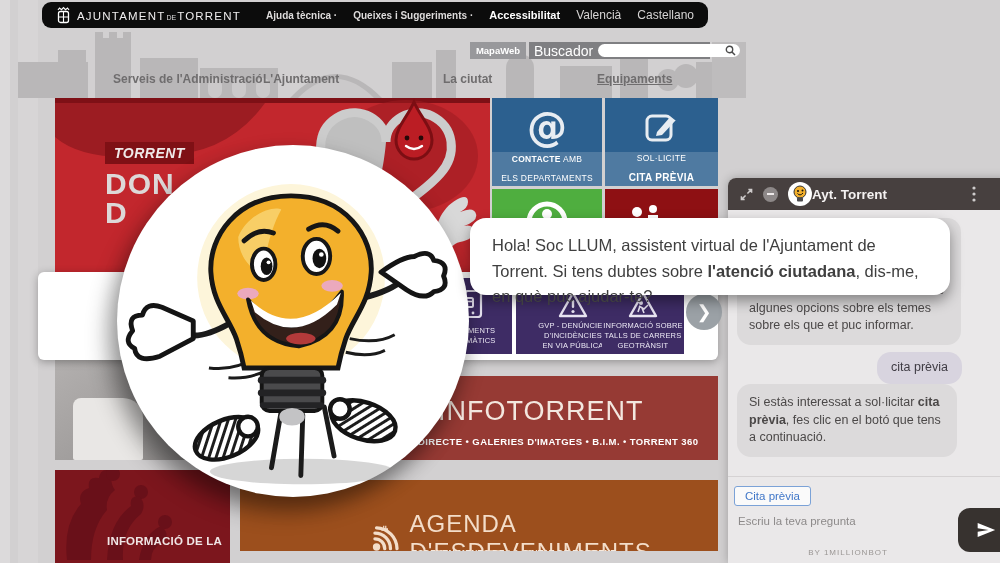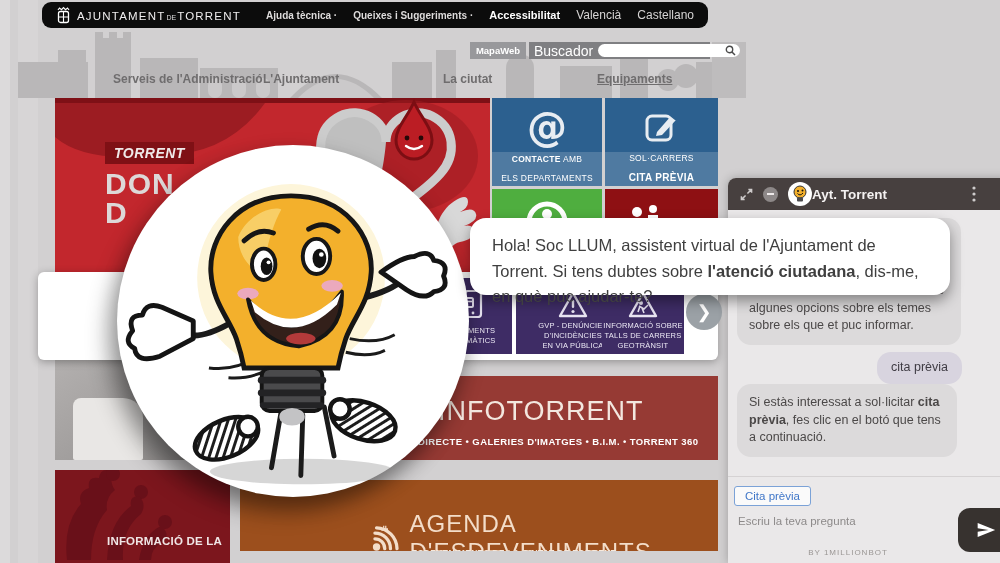--- a/index.html
+++ b/index.html
@@ -227,21 +227,21 @@
   </div>
   <div class="abs tile t-cita">
     <div class="icowrap">
       <svg width="38" height="38" viewBox="0 0 38 38">
         <rect x="4" y="8" width="24" height="24" rx="5" stroke="#e8edf2" stroke-width="3" fill="none"></rect>
         <path d="M14,24 L28,8 L33,12 L19,27 L13,28 Z" fill="#e8edf2"></path>
         <path d="M28,8 L33,12" stroke="#2c608f" stroke-width="1.5"></path>
       </svg>
     </div>
     <div class="band">
-      <div>SOL·CARRERS</div>
+      <div>SOL·LICITE</div>
       <div style="font-weight:bold;font-size:10px;">CITA PRÈVIA</div>
     </div>
   </div>
   <div class="abs tile t-green">
     <div class="icowrap" style="top:8px;">
       <svg width="52" height="52" viewBox="0 0 52 52">
         <circle cx="26" cy="26" r="18" stroke="#fff" stroke-width="5" fill="none"></circle>
         <circle cx="26" cy="18" r="5" fill="#fff"></circle>
         <circle cx="18" cy="31" r="5" fill="#fff"></circle>
         <circle cx="34" cy="31" r="5" fill="#fff"></circle>

